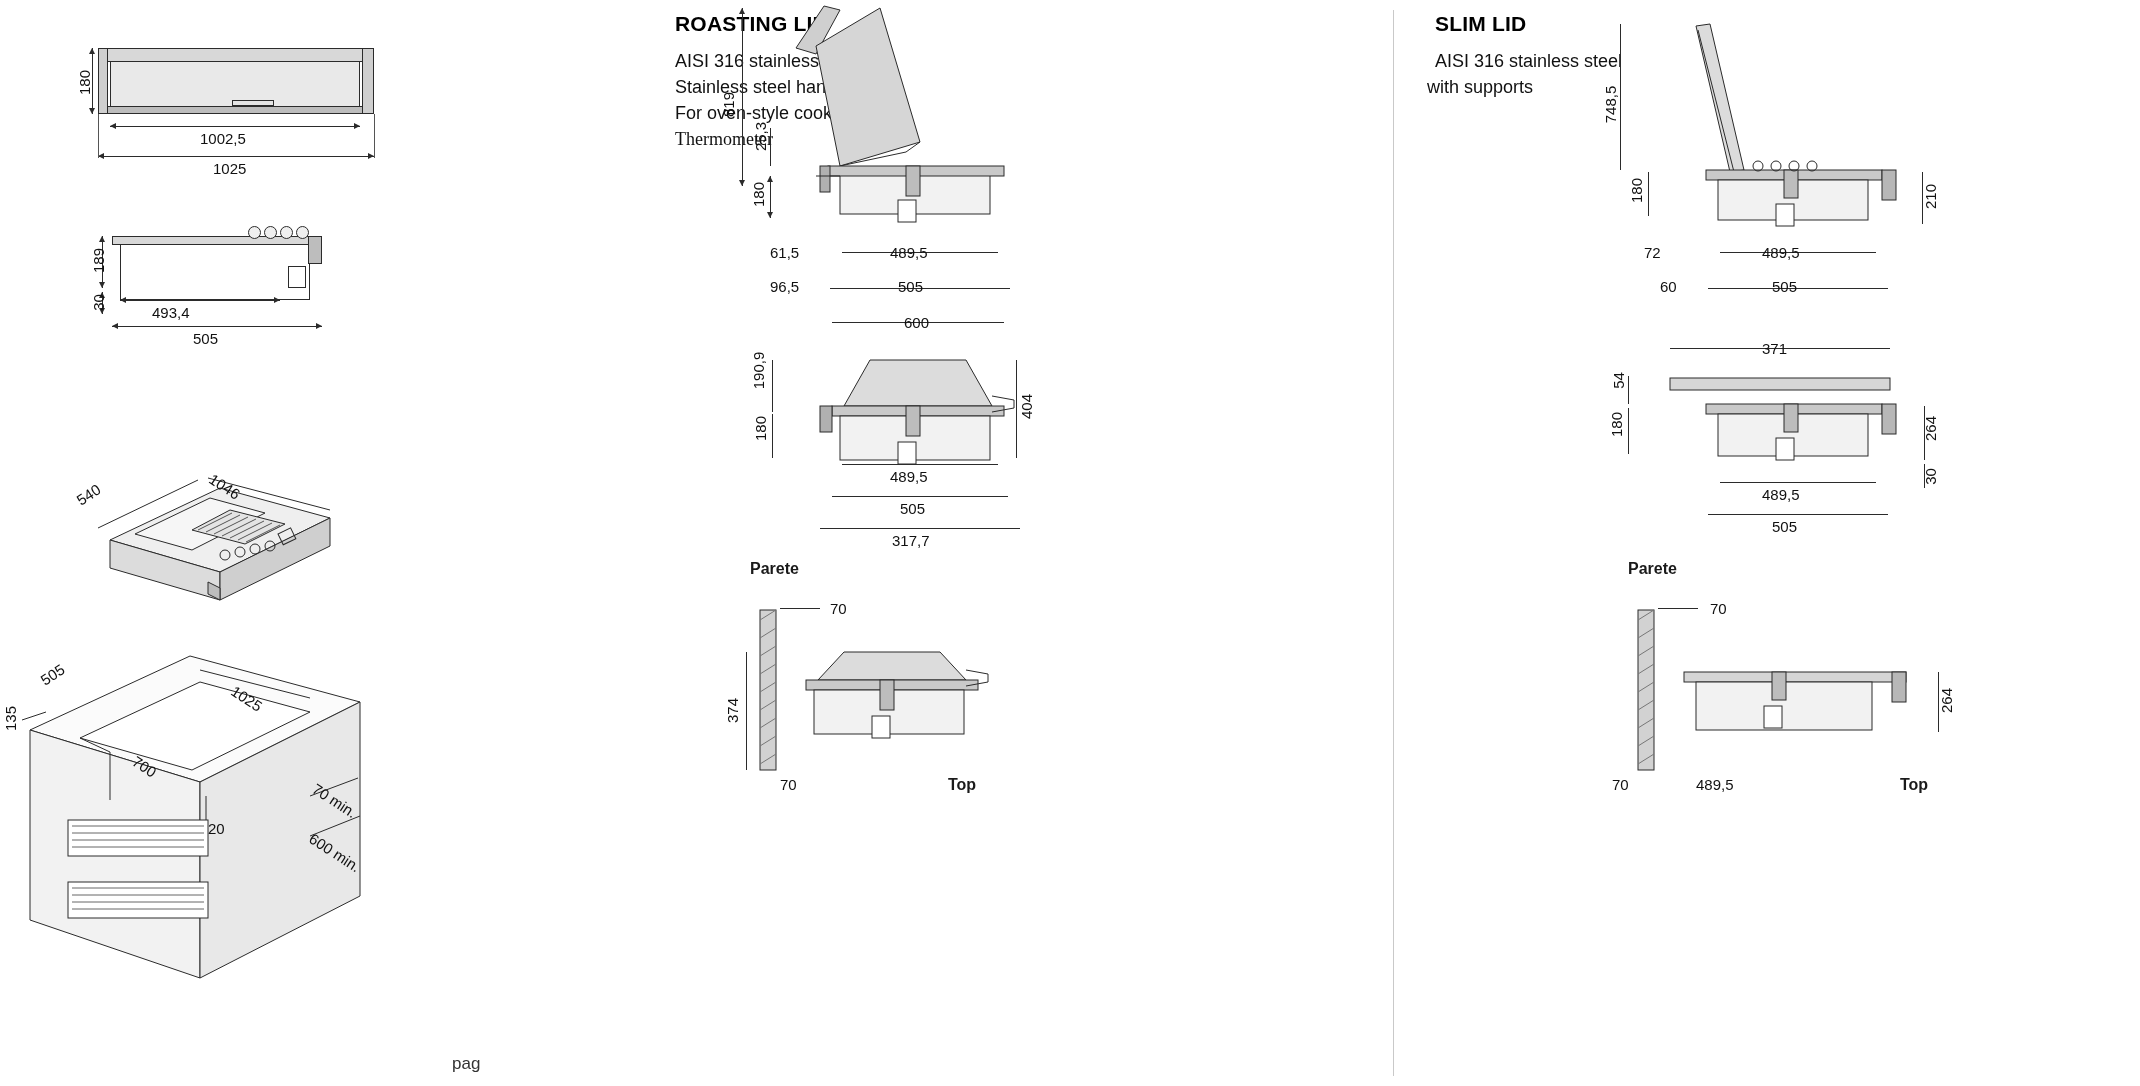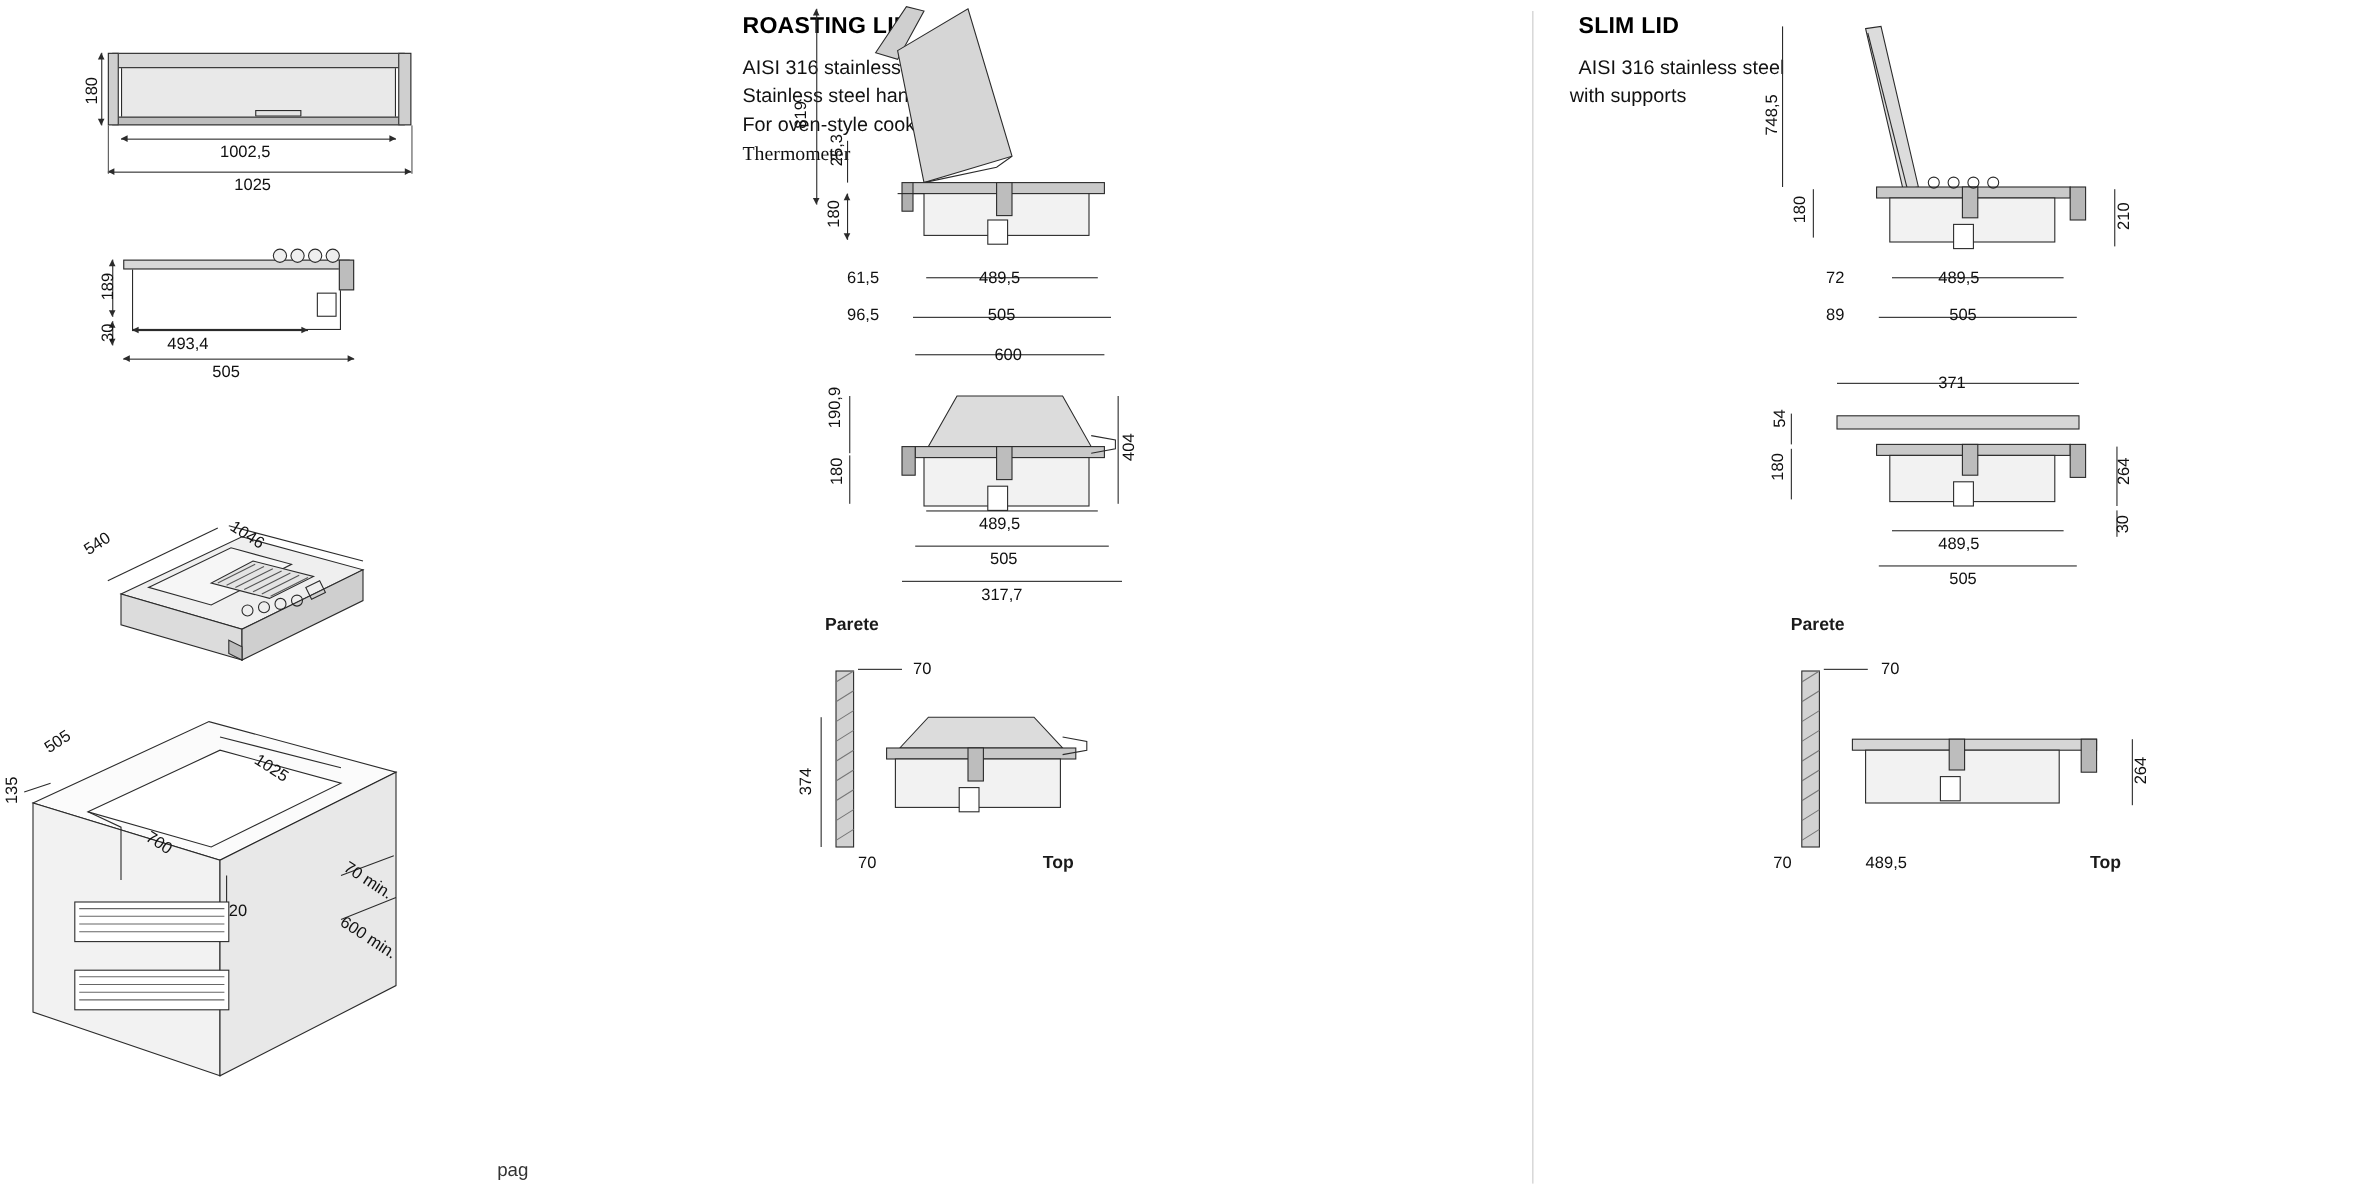--- a/index.html
+++ b/index.html
@@ -304,24 +304,24 @@
         </g>
       </svg>
       <div class="line vl" style="left:100px;top:24px;height:146px;"></div>
       <div class="abs dim rot90" style="left:72px;top:96px;">748,5</div>
       <div class="line vl" style="left:128px;top:172px;height:44px;"></div>
       <div class="abs dim rot90" style="left:104px;top:182px;">180</div>
       <div class="line vl" style="left:402px;top:172px;height:52px;"></div>
       <div class="abs dim rot90" style="left:398px;top:188px;">210</div>
 
       <div class="line hl" style="left:200px;top:252px;width:156px;"></div>
-      <div class="abs dim" style="left:140px;top:244px;">72</div>
+      <div class="abs dim" style="left:124px;top:244px;">72</div>
       <div class="abs dim" style="left:242px;top:244px;">489,5</div>
       <div class="line hl" style="left:188px;top:288px;width:180px;"></div>
-      <div class="abs dim" style="left:140px;top:278px;">89</div>
+      <div class="abs dim" style="left:140px;top:278px;">60</div>
       <div class="abs dim" style="left:252px;top:278px;">505</div>
     </div>
 
     <div class="abs" style="left:100px;top:330px;width:600px;height:230px;">
       <svg width="600" height="210" viewBox="0 0 600 210">
         <g fill="none" stroke="#2b2b2b" stroke-width="1">
           <rect x="150" y="48" width="220" height="12" fill="#d6d6d6"></rect>
           <rect x="186" y="74" width="176" height="10" fill="#c9c9c9"></rect>
           <rect x="198" y="84" width="150" height="42" fill="#f2f2f2"></rect>
           <rect x="264" y="74" width="14" height="28" fill="#bdbdbd"></rect>

